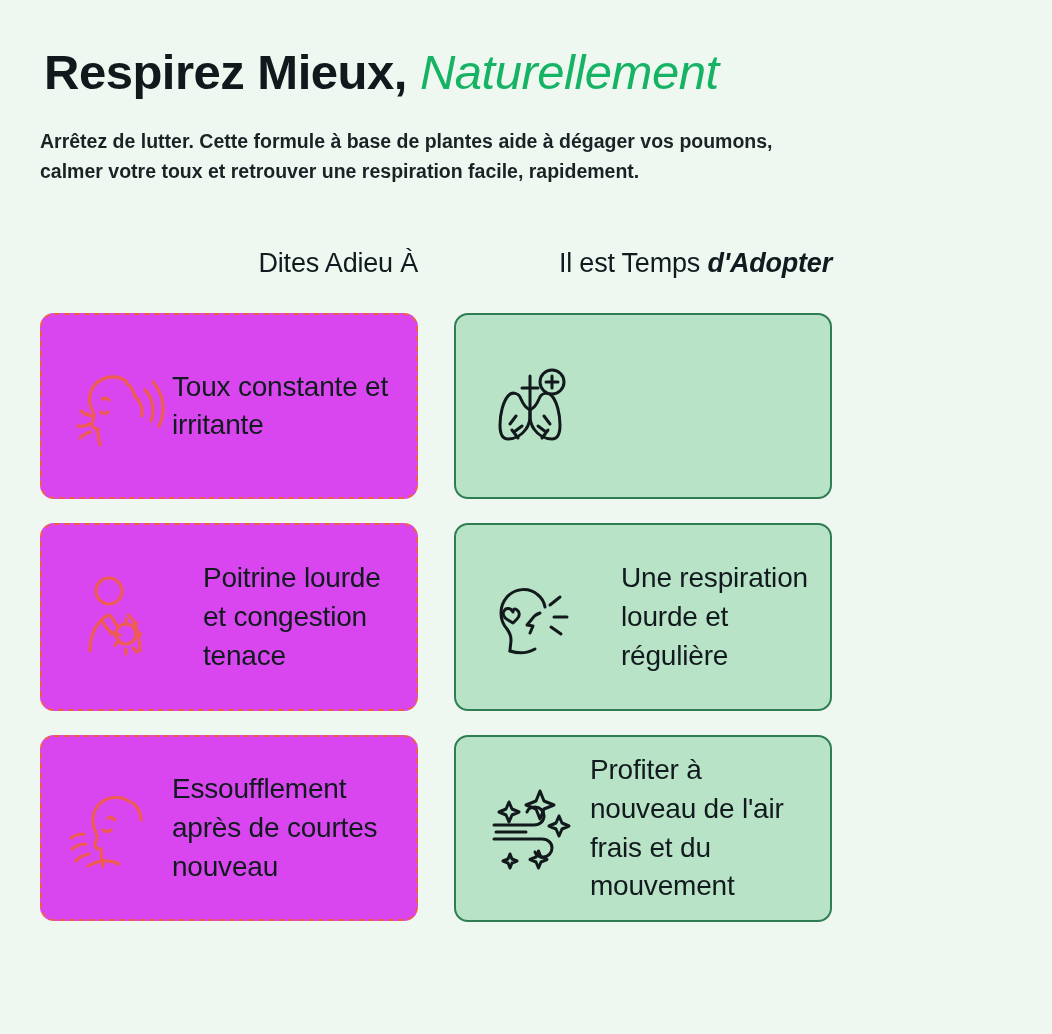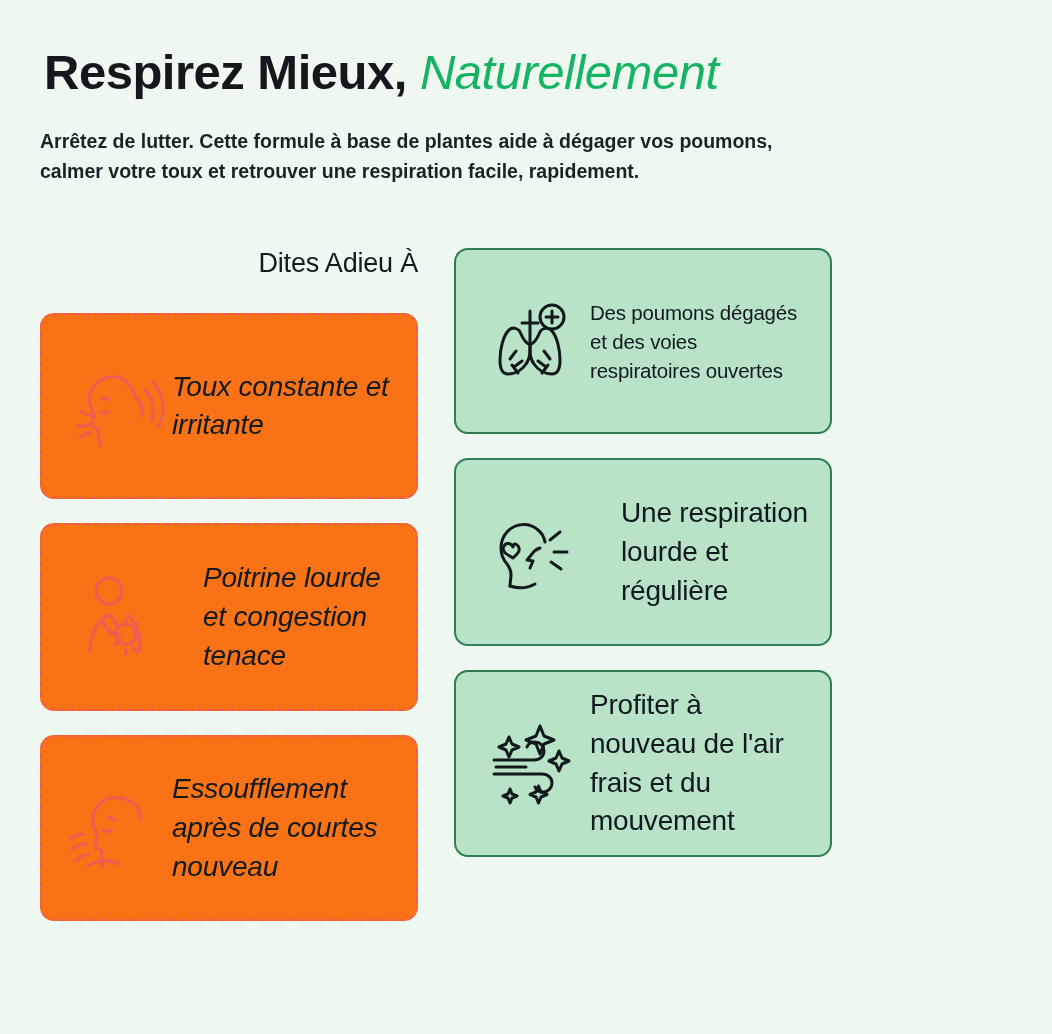--- a/index.html
+++ b/index.html
@@ -73,24 +73,23 @@
     display: flex;
     align-items: center;
     box-sizing: border-box;
     margin-bottom: 24px;
   }
   .card:last-child { margin-bottom: 0; }
 
   .card-bad {
     border: 2px dashed #ef5c52;
     border-radius: 14px;
-    background: #f97316;
+    background: #d946ef;
     min-height: 186px;
     padding: 14px 22px 14px 18px;
-    font-style: italic;
   }
   .card-good {
     border: 2px solid #2f7d52;
     border-radius: 14px;
     background: #b9e3c6;
     min-height: 186px;
     padding: 14px 20px 14px 18px;
   }
 
   .icon-box {
@@ -182,35 +181,37 @@
             <path d="M20 58c-5 0-9 1-13 4"></path>
             <path d="M22 68c-5 0-10 2-14 5"></path>
             <path d="M25 78c-5 1-10 3-13 7"></path>
           </svg>
         </div>
         <div class="card-text">Essoufflement après de courtes nouveau</div>
       </div>
     </div>
 
     <div class="col">
+      <div class="col-title">
+        <span>Il est Temps </span><span class="em">d'Adopter</span>
+      </div>
 
       <div class="card card-good h1">
         <div class="icon-box">
           <svg width="104" height="104" viewBox="0 0 104 104" fill="none" stroke="#11191d" stroke-width="3" stroke-linecap="round" stroke-linejoin="round">
             <path d="M52 22v34"></path>
             <path d="M44 34h16"></path>
             <path d="M52 56c-4-2-7-6-9-11-2-6-9-8-13-3-5 6-8 18-8 29 0 9 2 14 8 14 7 0 14-4 18-10 3-4 4-9 4-14z"></path>
             <path d="M52 56c4-2 7-6 9-11 2-6 9-8 13-3 5 6 8 18 8 29 0 9-2 14-8 14-7 0-14-4-18-10-3-4-4-9-4-14z"></path>
             <path d="M38 62l-6 8M44 72l-8 6M34 76l6 8"></path>
             <path d="M66 62l6 8M60 72l8 6M70 76l-6 8"></path>
             <circle cx="74" cy="28" r="12" fill="#b9e3c6"></circle>
             <path d="M74 22v12M68 28h12"></path>
           </svg>
         </div>
-        <div class="card-text small">Des poumons dégagés et des voies respiratoires ouvertes</div>
       </div>
 
       <div class="card card-good h2">
         <div class="icon-box">
           <svg width="104" height="104" viewBox="0 0 104 104" fill="none" stroke="#11191d" stroke-width="3" stroke-linecap="round" stroke-linejoin="round">
             <path d="M60 30c-9-8-23-7-31 2-8 9-8 23 0 32 3 4 4 7 4 11 0 4-1 7-1 11"></path>
             <path d="M32 86c9 3 18 2 25-2"></path>
             <path d="M60 30c4 3 6 7 7 12"></path>
             <path d="M62 48c-3 1-6 3-8 6l-5 6 6 1-3 7"></path>
             <path d="M35 47c-2-4-7-5-9-1-2 3 0 7 4 9l5 3 4-4c3-3 3-7 0-9-2-2-4-1-4 2z"></path>

